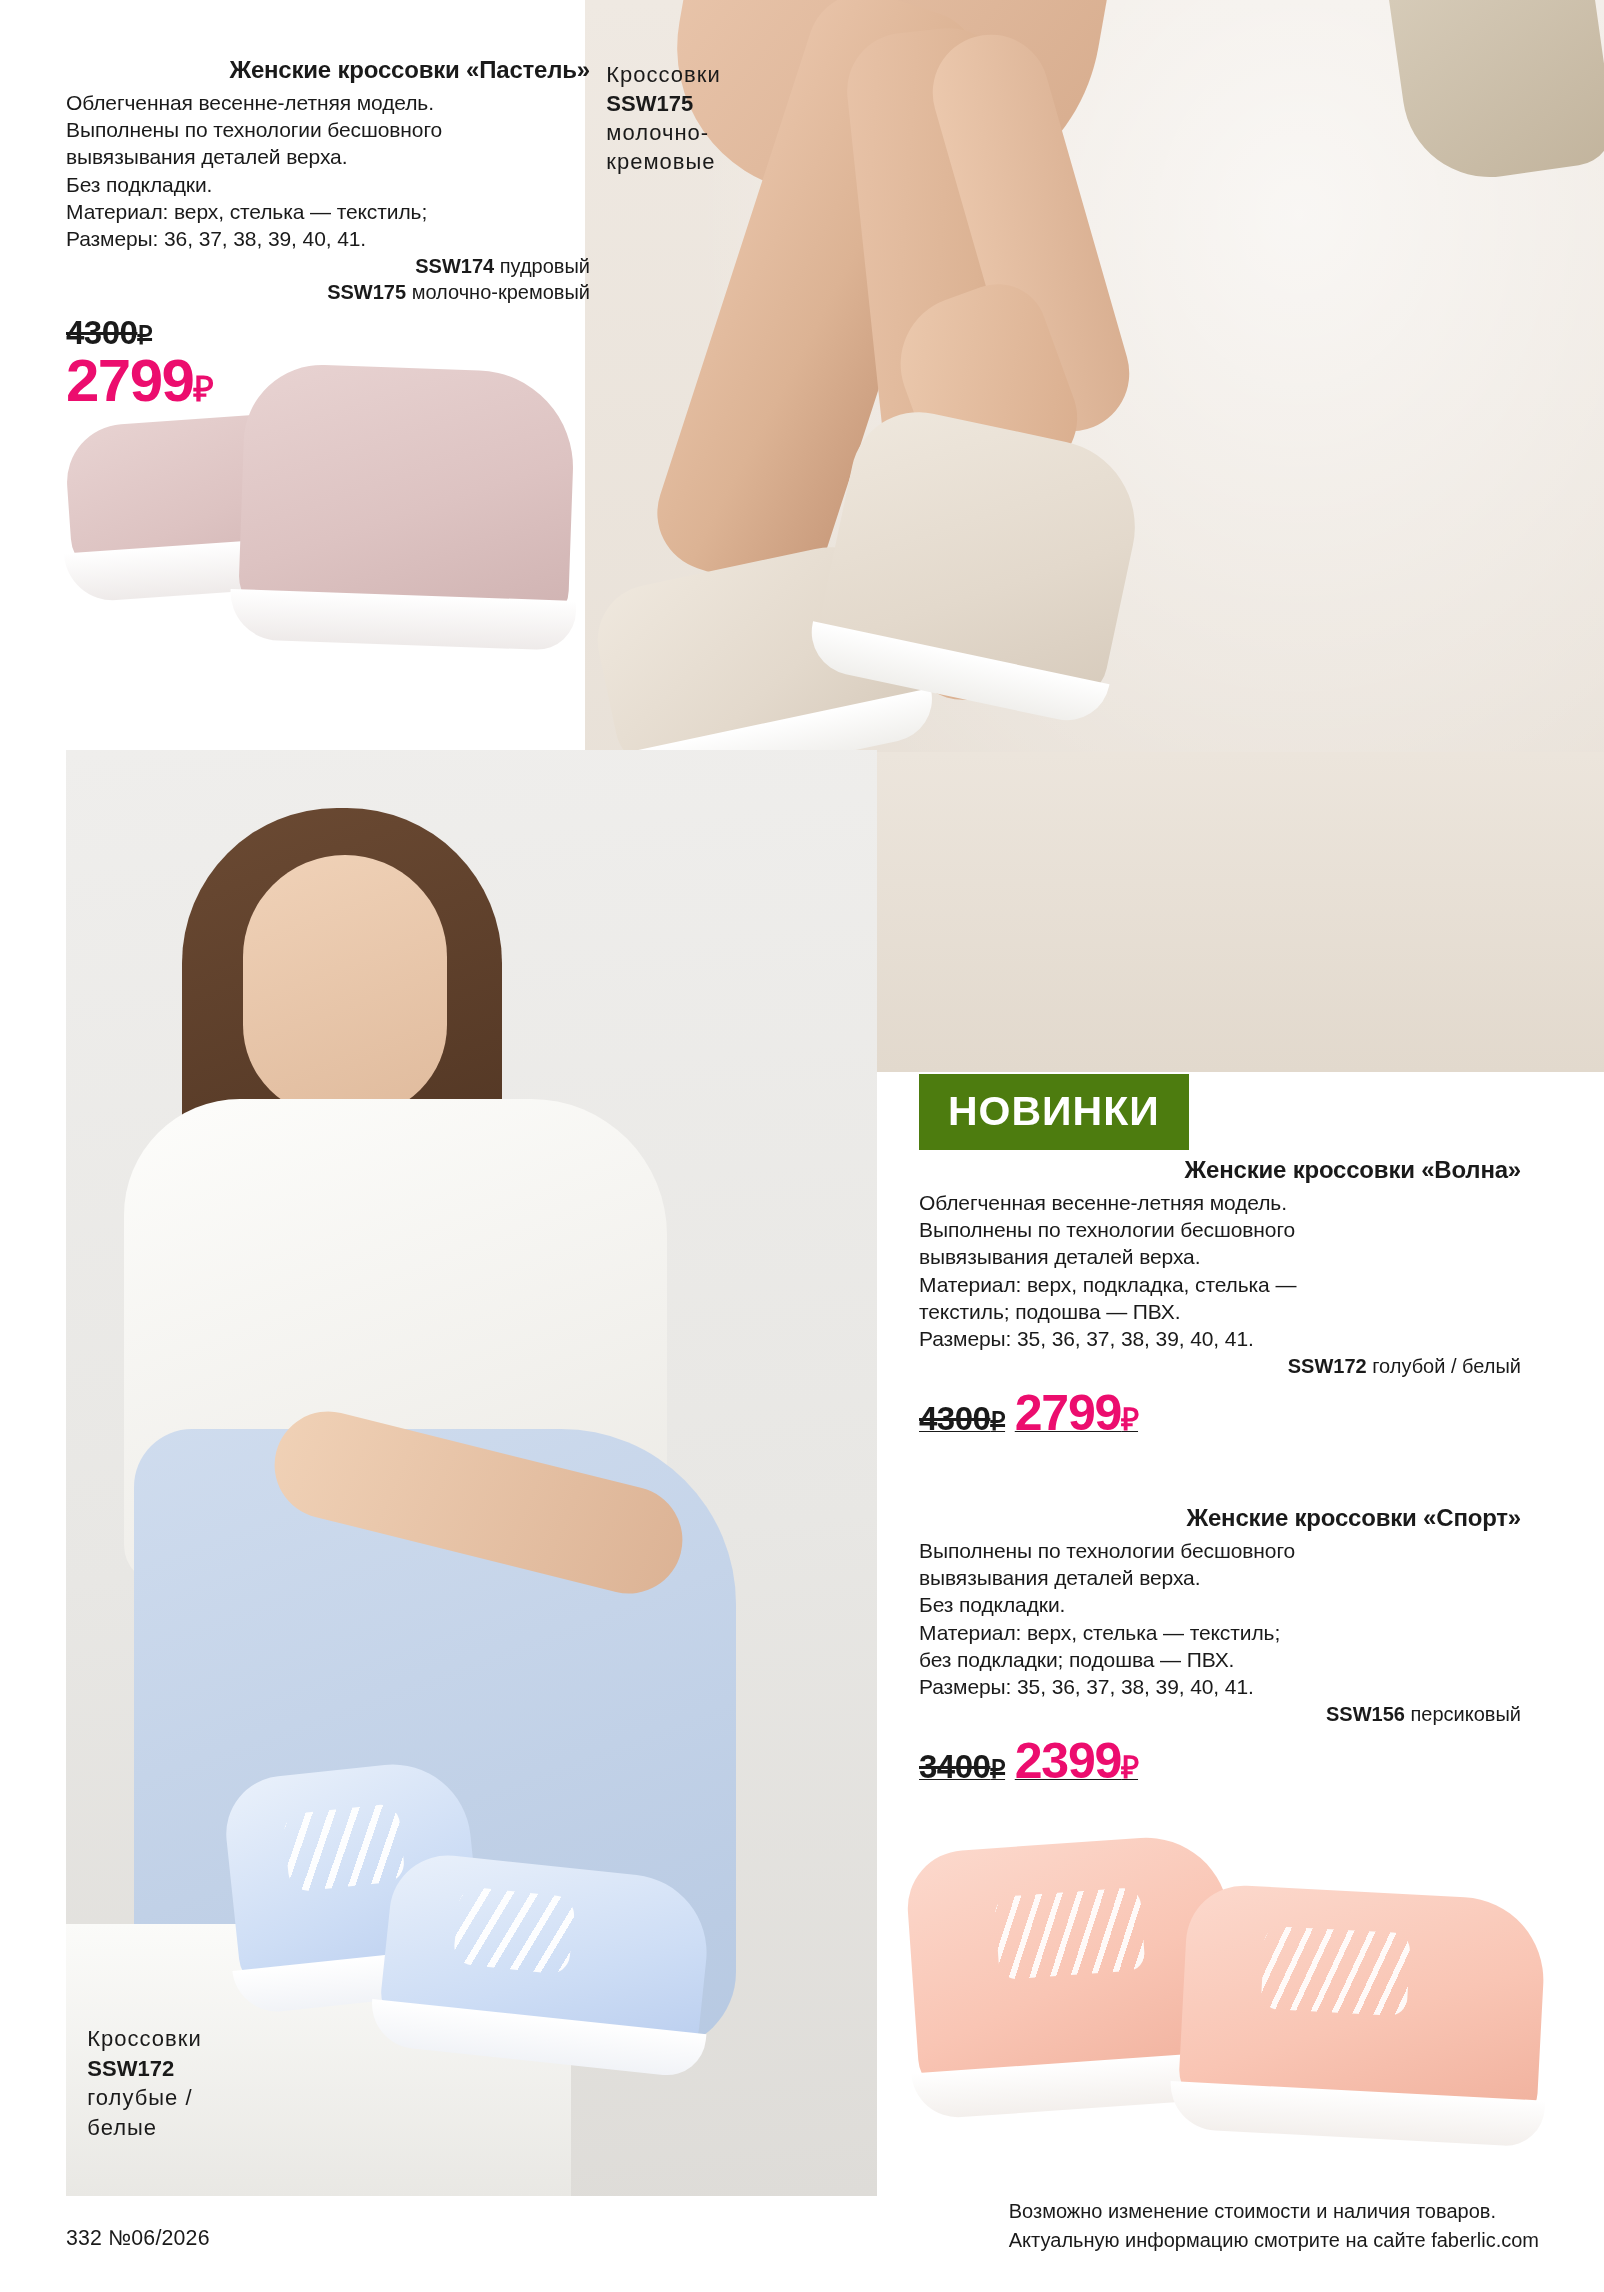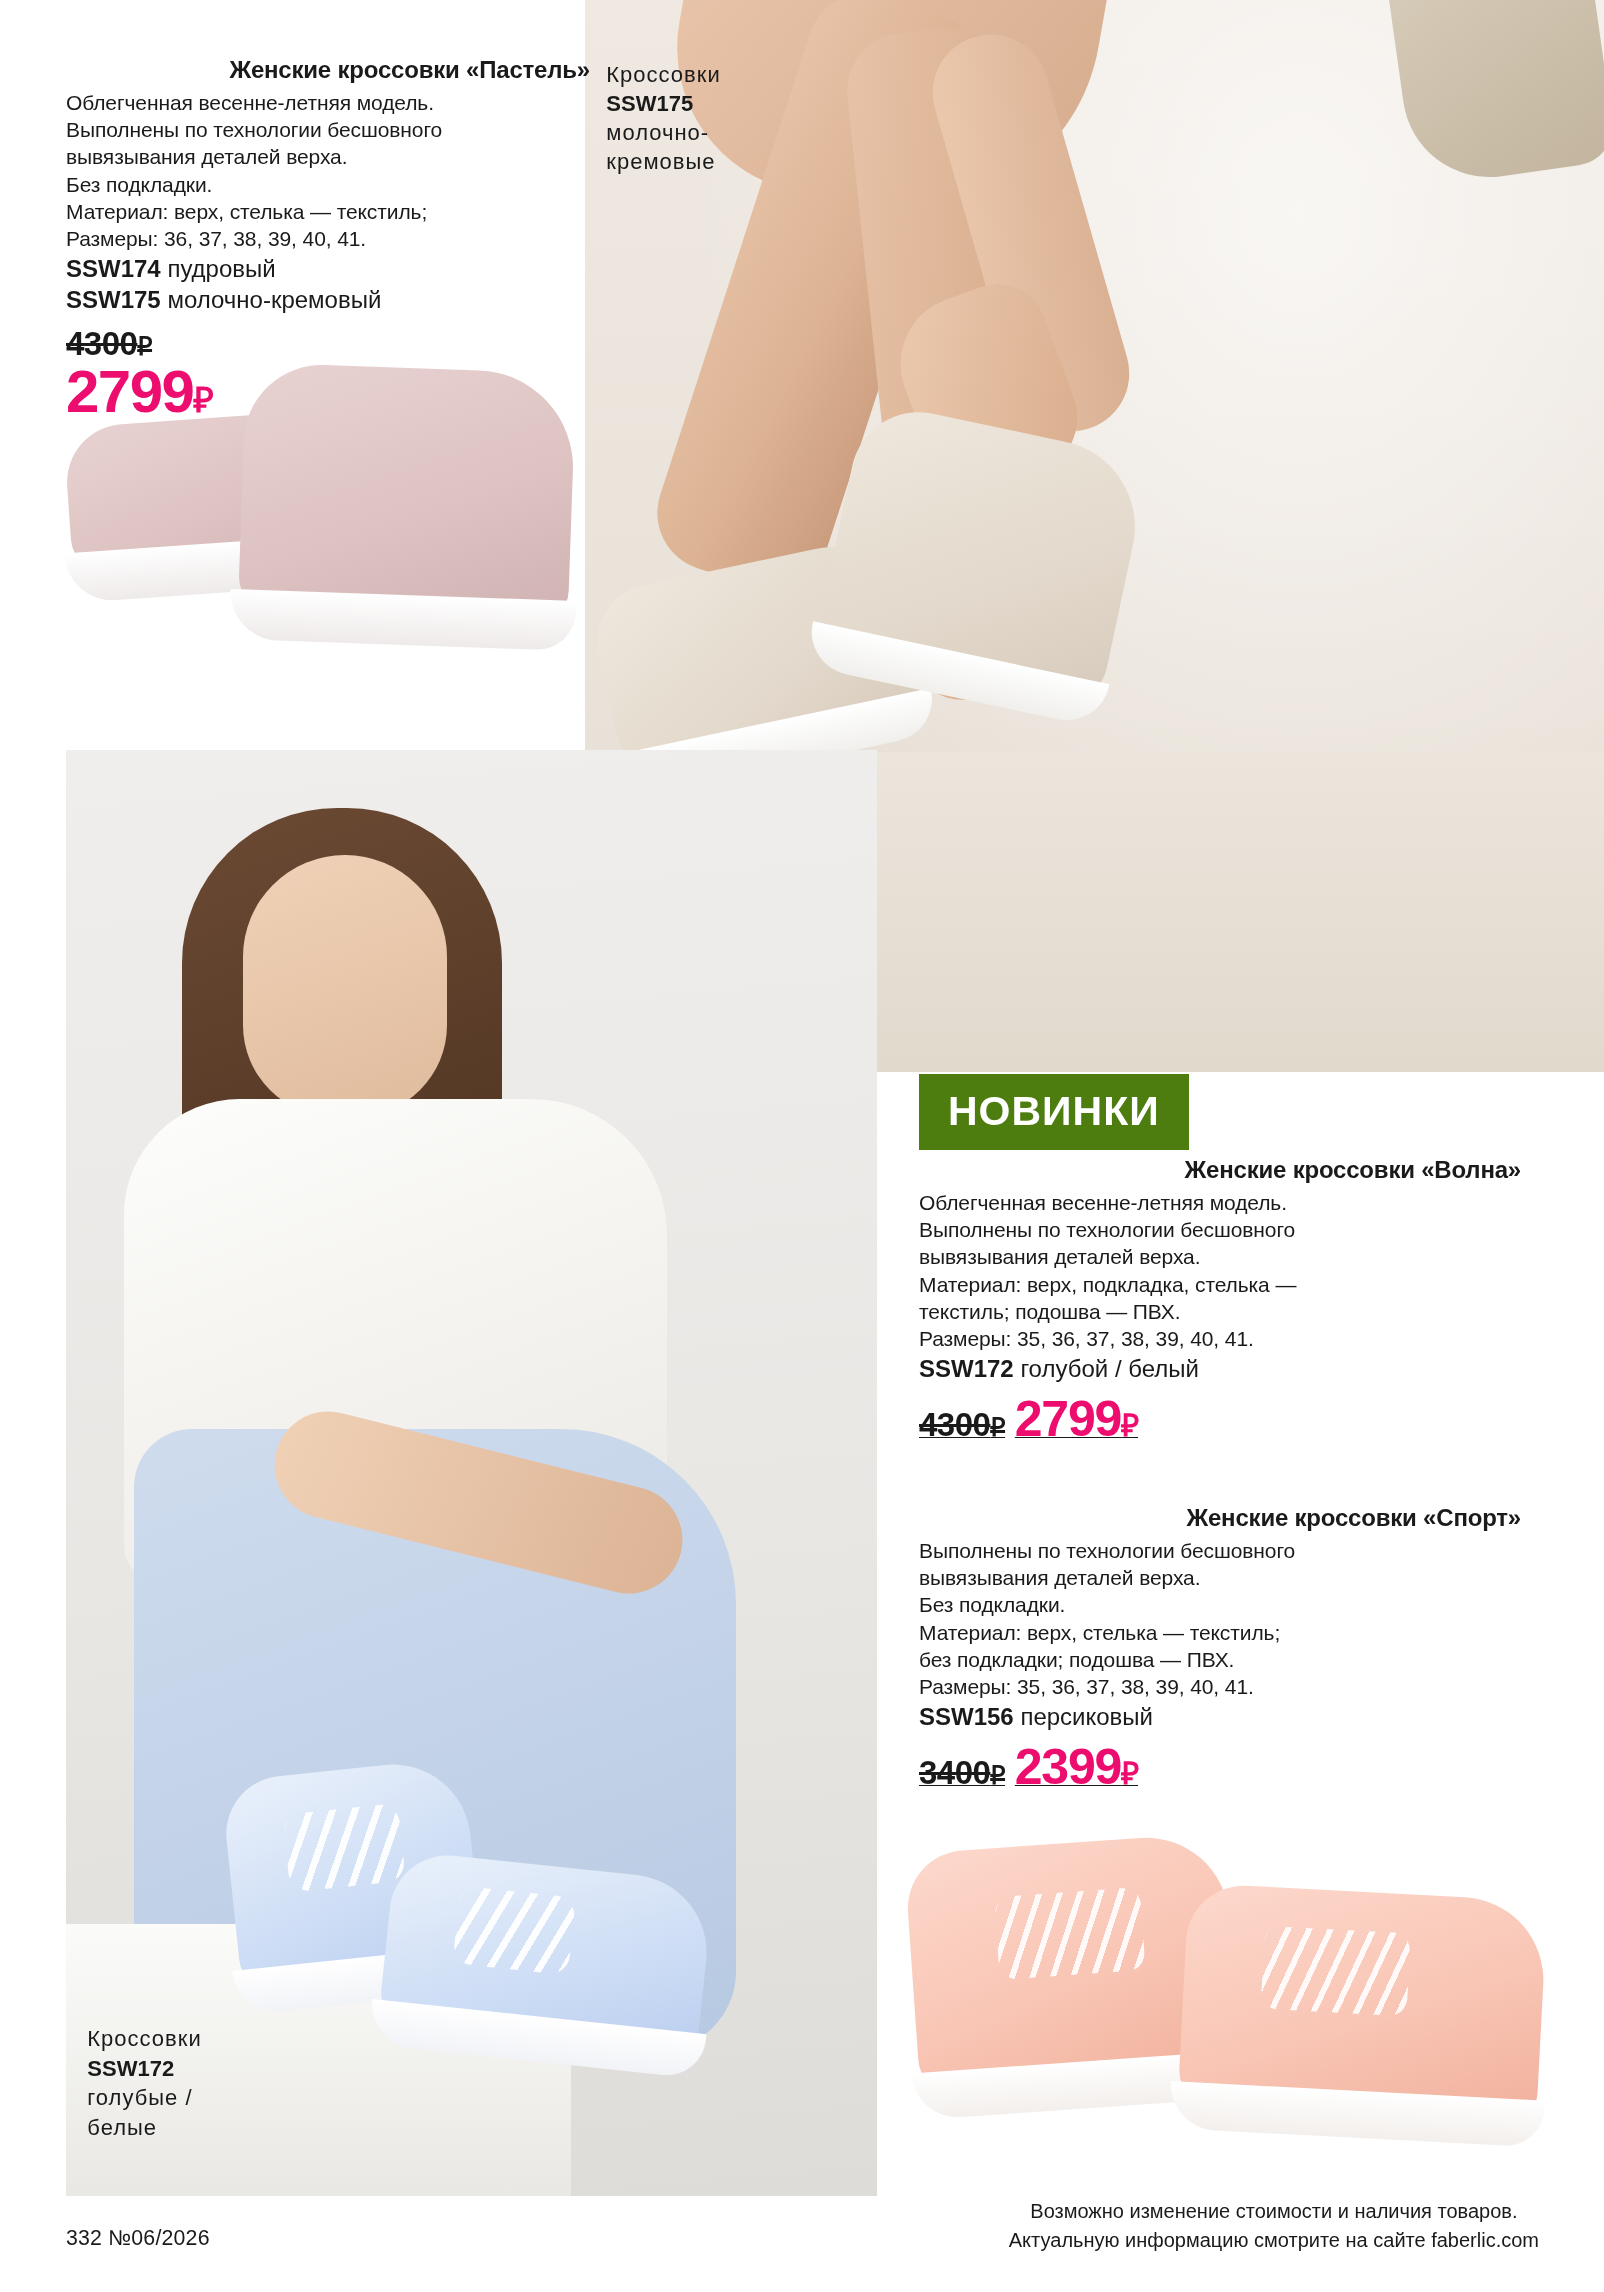--- a/index.html
+++ b/index.html
@@ -28,23 +28,24 @@
     margin-bottom: 4.9px;
     text-align: right;
   }
   .prod-desc {
     font-size: 21px;
     line-height: 1.30;
     letter-spacing: -0.1px;
   }
   .prod-desc .line { display: block; white-space: nowrap; }
   .code-line {
-    font-size: 24px;
+    font-size: 20px;
     line-height: 1.30;
     white-space: nowrap;
+    text-align: right;
   }
   .code-line b { font-weight: bold; }
 
   .price-row { margin-top: 11.6px; line-height: 1; }
   .price-old {
     font-size: 33px;
     font-weight: bold;
     color: #1a1a1a;
     text-decoration: line-through;
     letter-spacing: -0.5px;
@@ -246,21 +247,21 @@
     border-radius: 17.5px;
   }
 
   
   .footer-left {
     position: absolute; left: 66px; bottom: 41px;
     font-size: 21.3px; letter-spacing: 0.2px;
   }
   .footer-right {
     position: absolute; right: 66px; bottom: 37px;
-    text-align: center; font-size: 20px; line-height: 1.45;
+    text-align: left; font-size: 20px; line-height: 1.45;
   }
   .footer-right .line { display: block; }
 </style>
 </head>
 <body>
 
 <div class="page">
 
   <div class="hero-photo">
     <div class="wall"></div>

